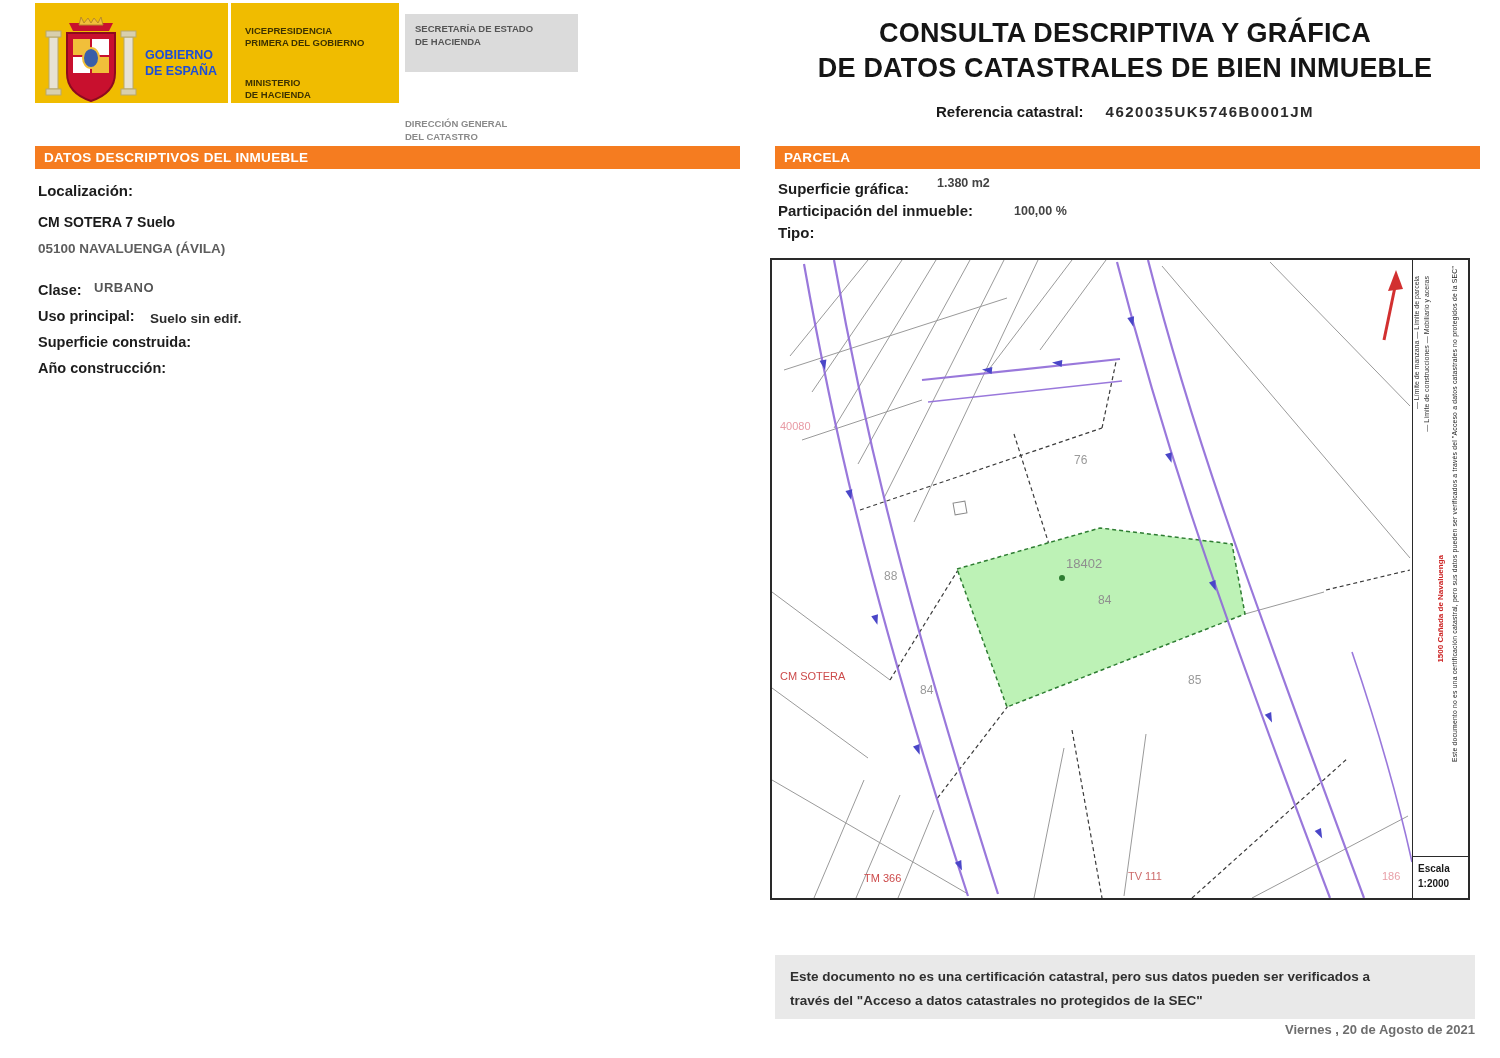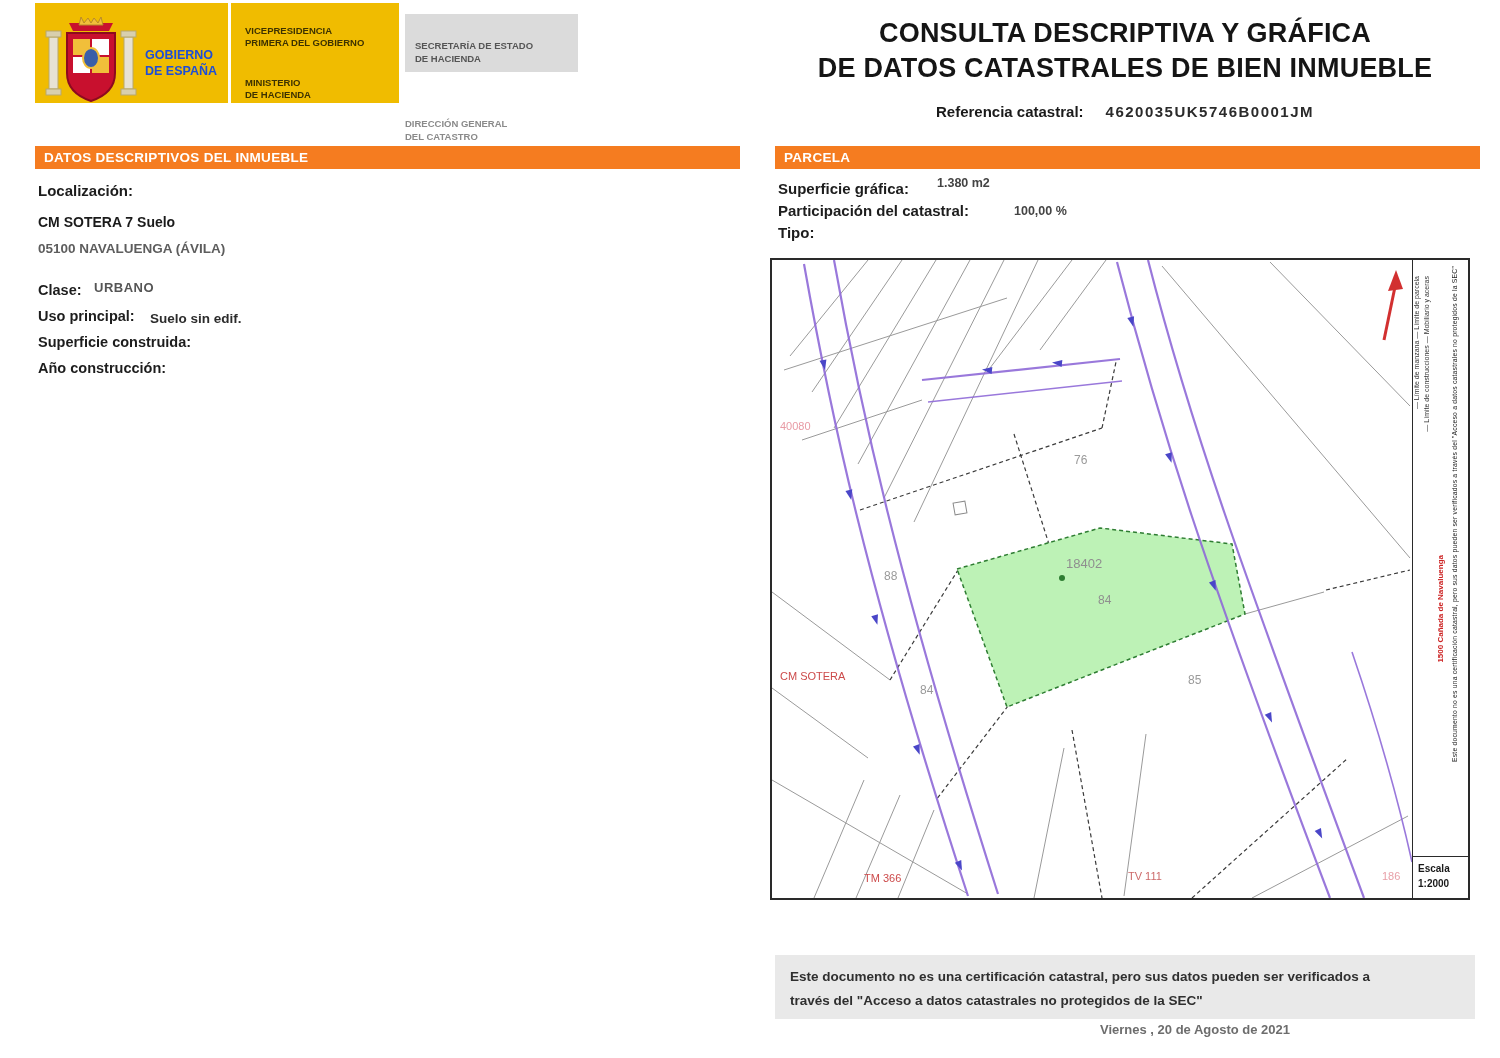--- a/index.html
+++ b/index.html
@@ -6,21 +6,21 @@
   html,body { background:#ffffff; }
   body { font-family:"Liberation Sans", sans-serif; }
   #page { position:relative; width:1500px; height:1058px; background:#fff; overflow:hidden; }
 
   
   .logo-cell { position:absolute; background:#F0BC00; top:3px; height:100px; }
   #cell-gov { left:35px; width:193px; }
   #cell-min { left:231px; width:168px; }
   .gov-name { position:absolute; left:110px; top:45px; font-size:12.5px; font-weight:bold; color:#1d4ed8; line-height:1.25; }
   .min-text { position:absolute; left:14px; font-size:9.5px; font-weight:bold; color:#3d3200; line-height:1.3; }
-  #gray-box { position:absolute; left:405px; top:14px; width:173px; height:58px; background:#DBDBDB; padding:26px 10px; font-size:9.5px; font-weight:bold; color:#555; line-height:1.35; }
+  #gray-box { position:absolute; left:405px; top:14px; width:173px; height:58px; background:#DBDBDB; padding:9px 10px; font-size:9.5px; font-weight:bold; color:#555; line-height:1.35; }
   #dir-box { position:absolute; left:405px; top:86px; width:173px; font-size:9.5px; font-weight:bold; color:#8a8a8a; line-height:1.35;margin-top:32px; }
 
   
   #title-block { position:absolute; left:775px; top:16px; width:700px; text-align:center; }
   .doc-title { font-size:27px; font-weight:bold; color:#151515; line-height:1.28; letter-spacing:0.2px; }
   #ref-row { margin-top:18px; font-size:15px; color:#1a1a1a; }
   #ref-row .lbl { font-weight:bold; margin-right:22px; }
   #ref-row .val { font-weight:bold; letter-spacing:1.5px; color:#2a2a2a; }
 
   
@@ -38,21 +38,21 @@
   #map-strip { position:absolute; right:0; top:0; width:56px; height:638px; border-left:1.5px solid #2a2a2a; }
   .vtext { position:absolute; writing-mode:vertical-rl; transform:rotate(180deg); white-space:nowrap; }
   #legend1 { left:0px;  top:16px; font-size:7px; color:#333; }
   #legend2 { left:10px; top:16px; font-size:7px; color:#333; }
   #strip-red { left:23px; top:295px; font-size:8px; font-weight:bold; color:#cc2222; }
   #strip-outer { left:38px; top:6px; font-size:6.8px; color:#222; letter-spacing:0.2px; }
   #scale-box { position:absolute; left:0; right:0; bottom:0; height:42px; border-top:1.5px solid #2a2a2a; padding:4px 5px; font-size:10px; font-weight:bold; color:#1a1a1a; line-height:1.5; }
 
   
   #disclaimer { position:absolute; left:775px; top:955px; width:700px; height:64px; background:#E9E9E9; padding:10px 15px; font-size:13.5px; font-weight:bold; color:#2f2f2f; line-height:1.8; }
-  #doc-date { position:absolute; left:1100px; top:1022px; width:375px; font-size:13px; font-weight:600; color:#6d6d6d; }
+  #doc-date { position:absolute; left:1100px; top:1022px; width:375px; text-align:right; font-size:13px; font-weight:600; color:#6d6d6d; }
 </style>
 </head>
 <body>
 
 <div id="page">
 
   <div class="logo-cell" id="cell-gov">
     <svg width="100" height="104" viewBox="0 0 100 104" style="position:absolute;left:6px;top:8px;">
       <rect x="8" y="26" width="9" height="52" fill="#e7e2d4" stroke="#b7a76a" stroke-width="1"></rect>
       <rect x="5" y="20" width="15" height="6" fill="#d8cfae" stroke="#b7a76a" stroke-width="1"></rect>
@@ -115,21 +115,21 @@
 
   <div class="fld" style="left:38px; top:308px;">Uso principal:</div>
   <div class="fld-val" style="left:150px; top:311px; font-size:13.5px; color:#2c2c2c;">Suelo sin edif.</div>
 
   <div class="fld" style="left:38px; top:334px;">Superficie construida:</div>
   <div class="fld" style="left:38px; top:360px;">Año construcción:</div>
 
   <div class="fld" style="left:778px; top:180px; font-size:15px;">Superficie gráfica:</div>
   <div class="fld-val" style="left:937px; top:176px; font-size:12.5px; color:#444;">1.380 m2</div>
 
-  <div class="fld" style="left:778px; top:202px; font-size:15px;">Participación del catastral:</div>
+  <div class="fld" style="left:778px; top:202px; font-size:15px;">Participación del inmueble:</div>
   <div class="fld-val" style="left:1014px; top:204px; font-size:12.5px; color:#444;">100,00 %</div>
 
   <div class="fld" style="left:778px; top:224px; font-size:15px;">Tipo:</div>
 
   <div id="map-box">
     <svg id="map-svg" width="640" height="638" viewBox="0 0 640 638">
 
       <g stroke="#9a9a9a" stroke-width="1" fill="none">
         <line x1="96" y1="0" x2="18" y2="96"></line>
         <line x1="130" y1="0" x2="40" y2="132"></line>

